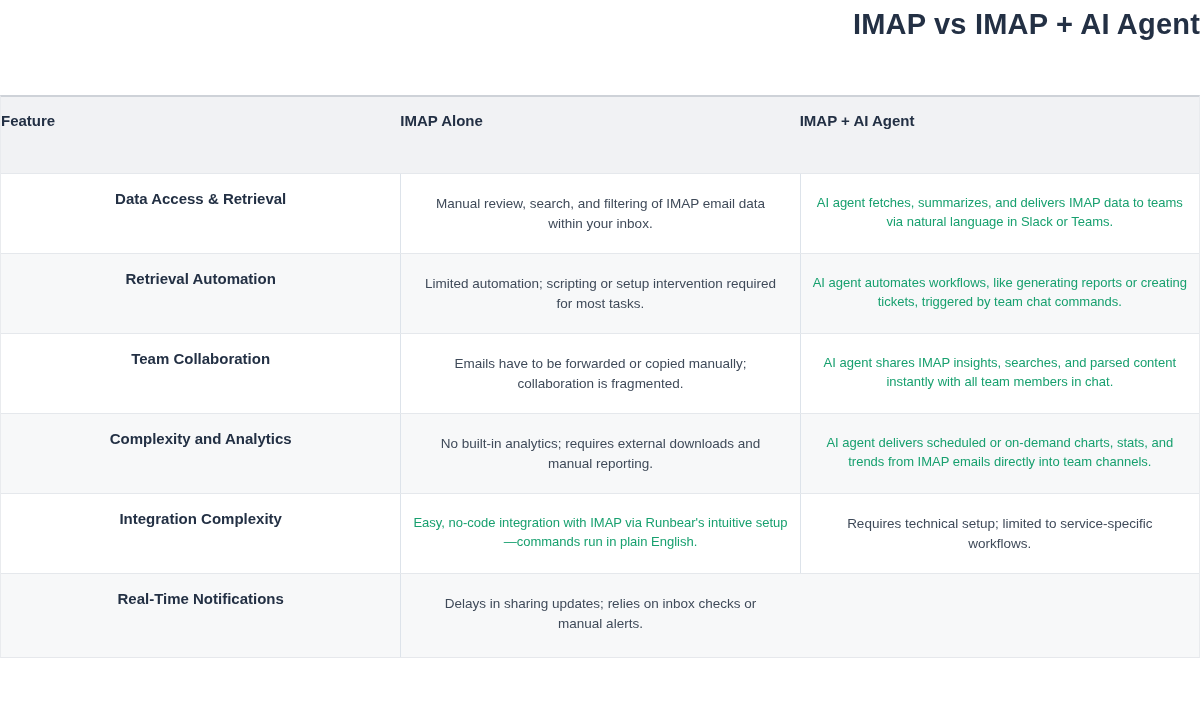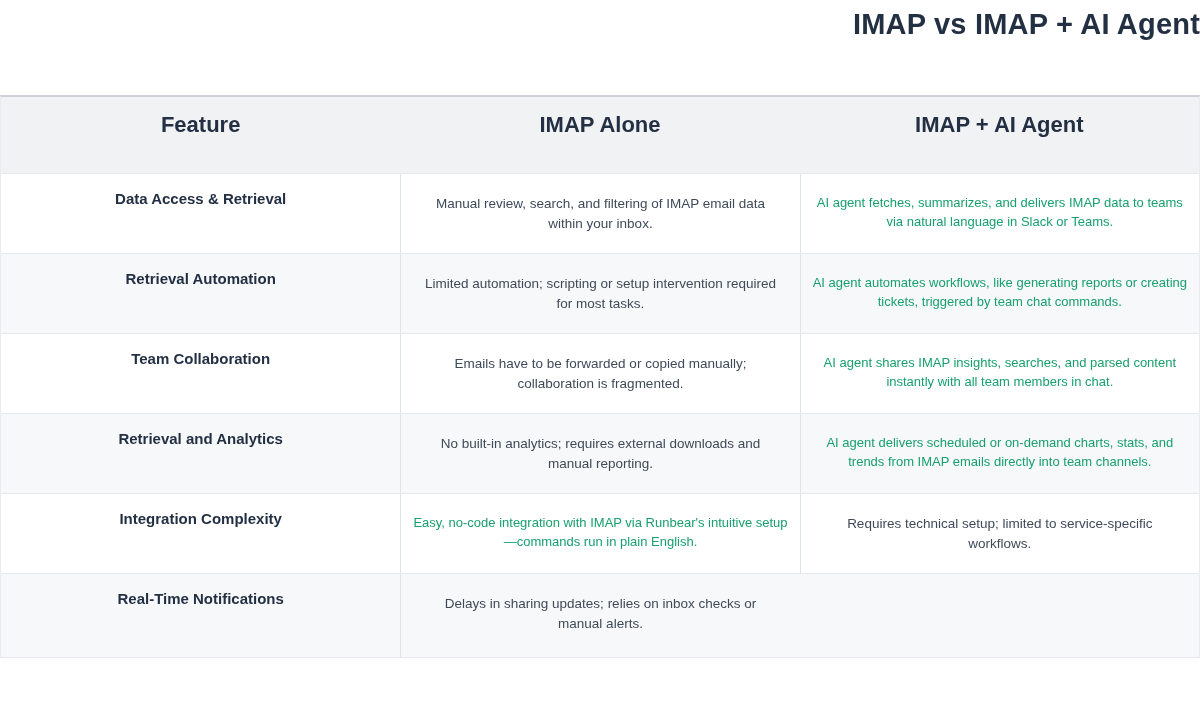--- a/index.html
+++ b/index.html
@@ -26,22 +26,22 @@
     border-bottom: 1px solid #e6e8ec;
   }
   .thead {
     display: grid;
     grid-template-columns: 1fr 1fr 1fr;
     height: 76px;
     background: var(--header-bg, #f1f2f4);
   }
   .th {
     padding-top: 15px;
-    text-align: center;
-    font-size: 22px;
+    text-align: left;
+    font-size: 15px;
     font-weight: 700;
     color: var(--heading-navy, #233044);
   }
   .row {
     display: grid;
     grid-template-columns: 1fr 1fr 1fr;
     height: 80px;
     border-top: 1px solid #e5e8ec;
     background: #ffffff;
   }
@@ -94,21 +94,21 @@
     <div class="cell ai">AI agent automates workflows, like generating reports or creating tickets, triggered by team chat commands.</div>
   </div>
 
   <div class="row">
     <div class="cell feature">Team Collaboration</div>
     <div class="cell alone">Emails have to be forwarded or copied manually; collaboration is fragmented.</div>
     <div class="cell ai">AI agent shares IMAP insights, searches, and parsed content instantly with all team members in chat.</div>
   </div>
 
   <div class="row alt">
-    <div class="cell feature">Retrieval and Analytics</div>
+    <div class="cell feature">Complexity and Analytics</div>
     <div class="cell alone">No built-in analytics; requires external downloads and manual reporting.</div>
     <div class="cell ai">AI agent delivers scheduled or on-demand charts, stats, and trends from IMAP emails directly into team channels.</div>
   </div>
 
   <div class="row">
     <div class="cell feature">Integration Complexity</div>
     <div class="cell ai">Easy, no-code integration with IMAP via Runbear's intuitive setup—commands run in plain English.</div>
     <div class="cell alone">Requires technical setup; limited to service-specific workflows.</div>
   </div>
 

